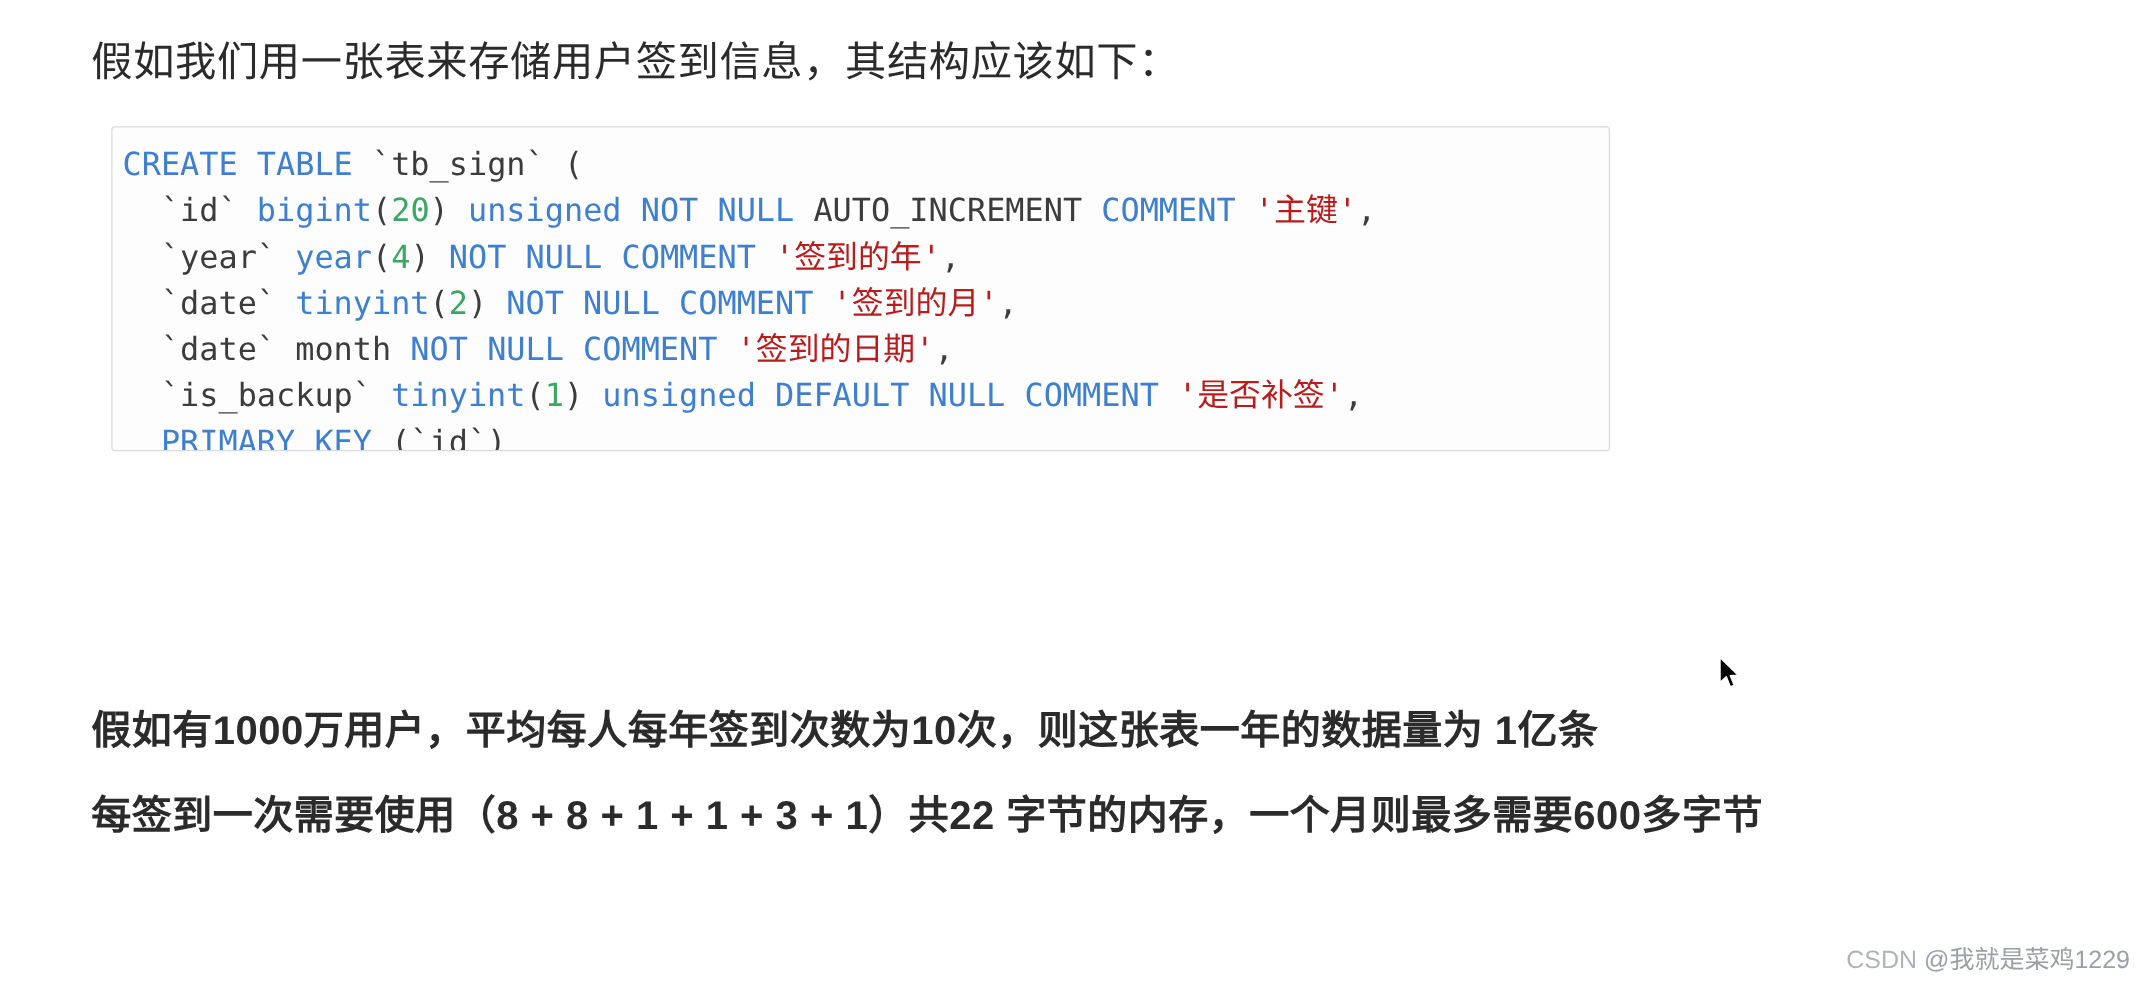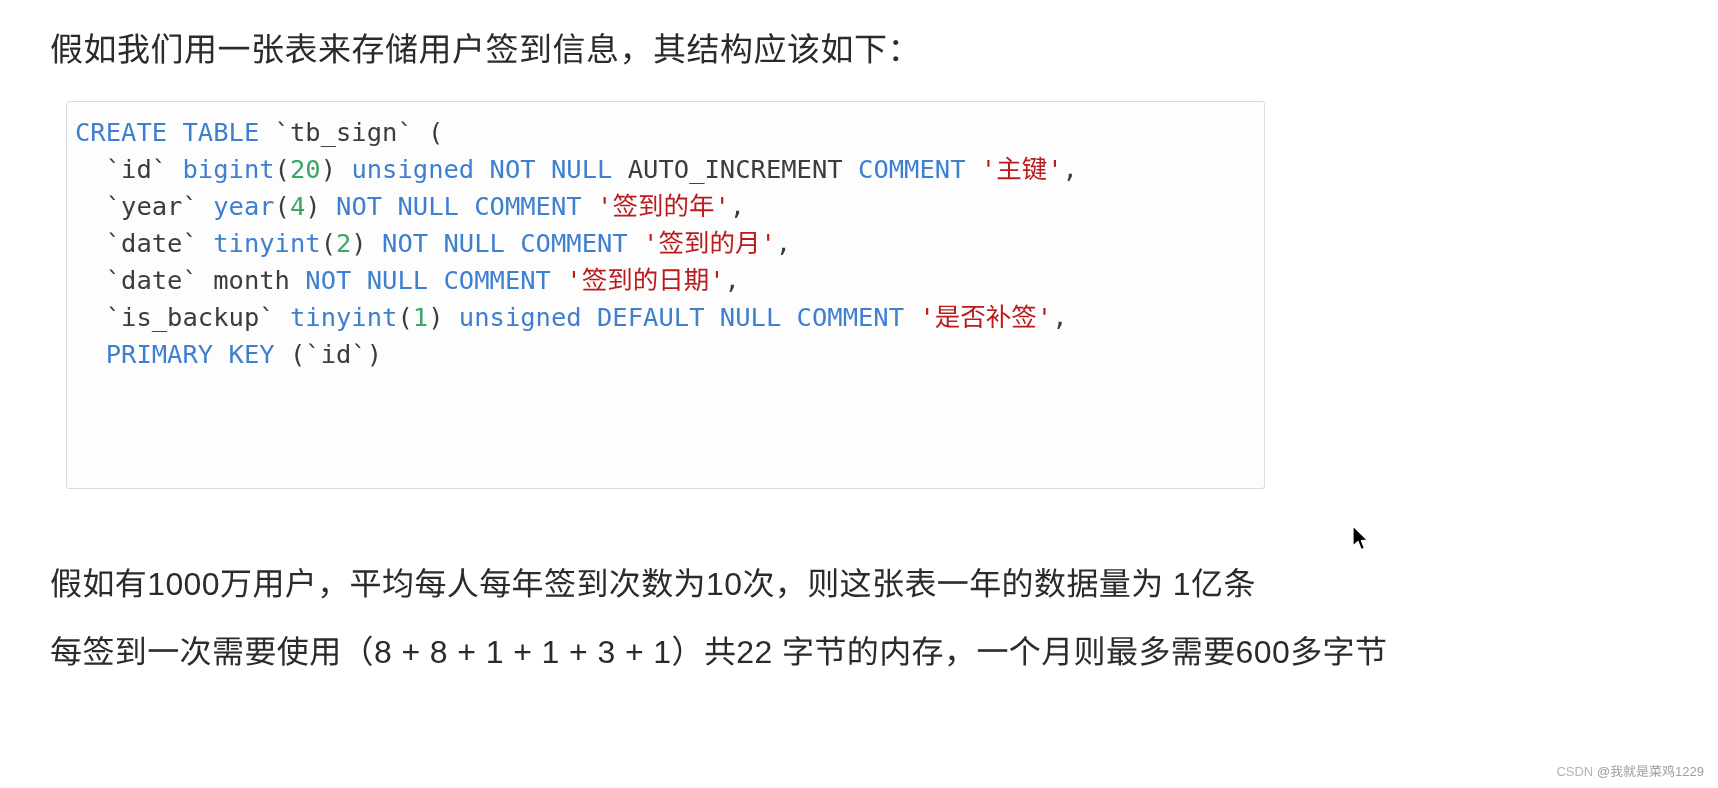--- a/index.html
+++ b/index.html
@@ -13,20 +13,21 @@
     background: #ffffff;
     font-family: "Liberation Sans", "DejaVu Sans", sans-serif;
     color: #1a1a1a;
     position: relative;
     overflow: hidden;
   }
 
   .slide {
     position: absolute;
     inset: 0;
+    margin-left: 23px;
   }
 
   
   .intro-line {
     position: absolute;
     left: 50px;
     top: 26px;
     font-size: 33px;
     line-height: 1.45;
     letter-spacing: 0.5px;
@@ -34,21 +35,21 @@
     white-space: nowrap;
     font-weight: 400;
   }
 
   
   .code-card {
     position: absolute;
     left: 66px;
     top: 101px;
     width: 1199px;
-    height: 388px;
+    height: 260px;
     background: #fdfdfd;
     border: 1px solid #d8dce0;
     border-radius: 3px;
     box-sizing: border-box;
     overflow: hidden;
   }
   .code-inner {
     padding: 12px 0 10px 8px;
   }
   .code-line {
@@ -76,40 +77,41 @@
 
   
   .summary {
     position: absolute;
     left: 50px;
     font-size: 32px;
     line-height: 1.5;
     color: #2b2b2b;
     white-space: nowrap;
     letter-spacing: 0.4px;
+    font-weight: bold;
   }
   .summary-1 { top: 560px; }
   .summary-2 { top: 628px; }
 
   
   .cursor {
     position: absolute;
     left: 1352px;
     top: 525px;
     width: 20px;
     height: 28px;
     pointer-events: none;
   }
 
   
   .watermark {
     position: absolute;
     right: 14px;
     bottom: 8px;
-    font-size: 13px;
+    font-size: 20px;
     color: #9aa0a6;
     font-family: "Liberation Sans", sans-serif;
     white-space: nowrap;
   }
   .watermark .brand { color: #b0b4b8; }
 </style>
 </head>
 <body>
 
 <div class="slide">

